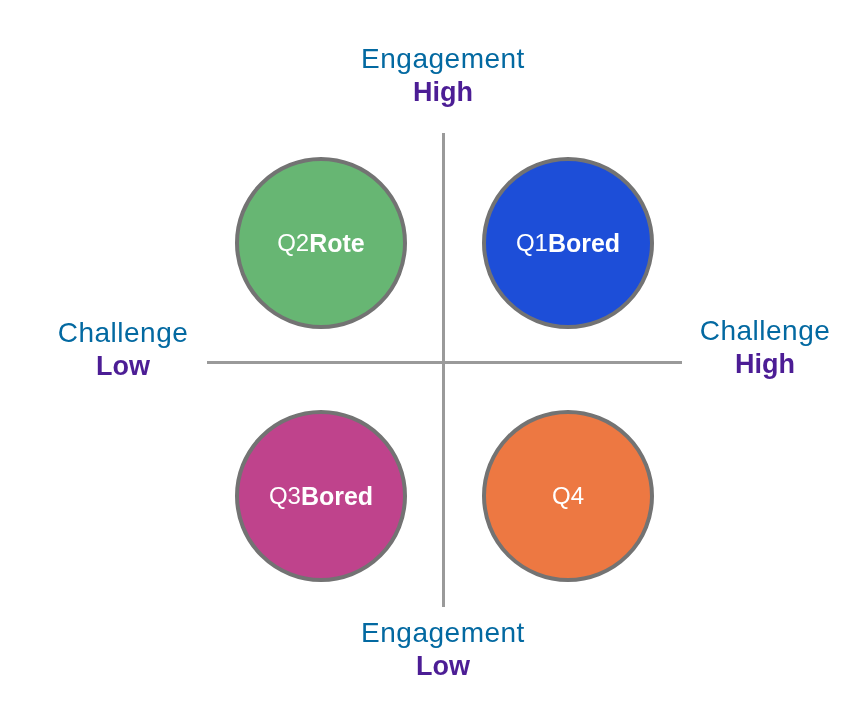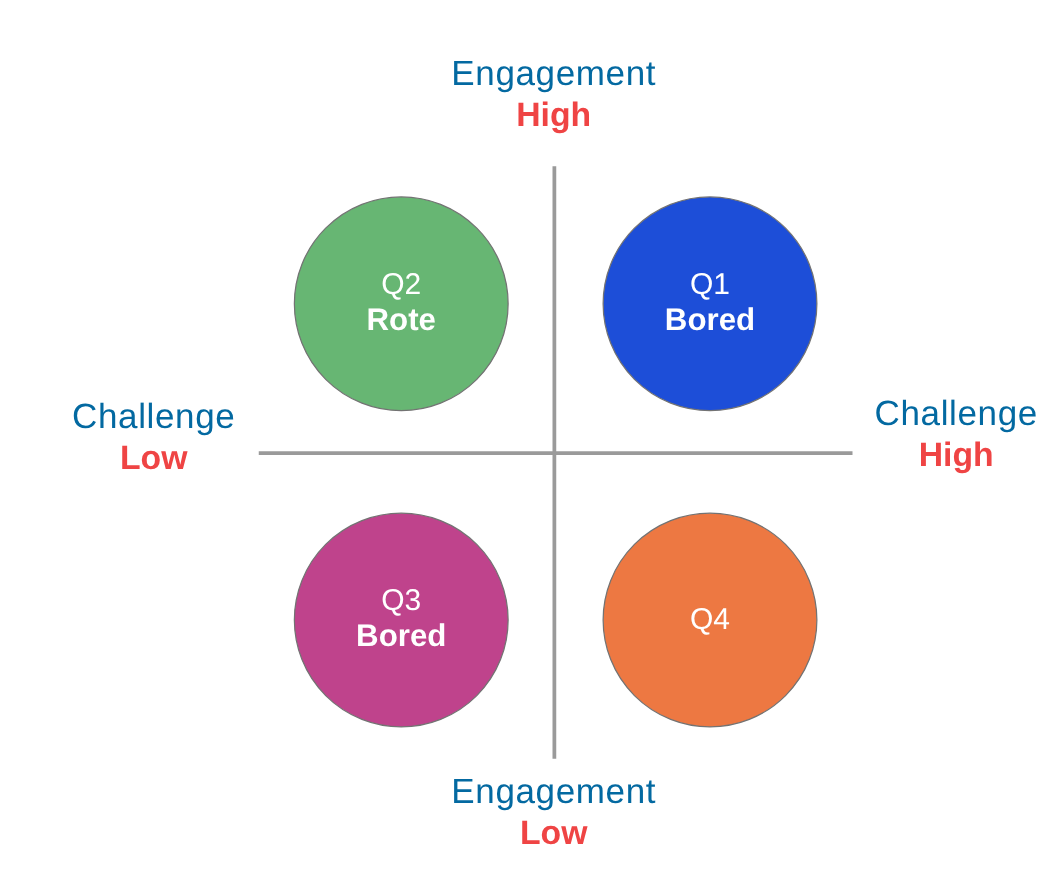--- a/index.html
+++ b/index.html
@@ -2,28 +2,28 @@
 <html><head>
   <meta charset="utf-8">
   <style>
     html, body { margin: 0; padding: 0; background: #ffffff; }
     body { width: 850px; height: 705px; position: relative; overflow: hidden;
            font-family: "Liberation Sans", sans-serif; color: #1a1a1a; }
     .axis-v { position: absolute; left: 442px; top: 133px; width: 3px; height: 474px; background: #9a9a9a; }
     .axis-h { position: absolute; left: 207px; top: 361px; width: 475px; height: 3px; background: #9a9a9a; }
     .label { position: absolute; text-align: center; line-height: 1.2; }
     .label .light { display: block; font-size: 28px; font-weight: normal; color: #0369a1; letter-spacing: 0.5px; }
-    .label .bold { display: block; font-size: 27px; font-weight: bold; color: #ef4444; }
+    .label .bold { display: block; font-size: 27px; font-weight: bold; color: #4c1d95; }
     .lbl-top { left: 343px; top: 42px; width: 200px; }
     .lbl-bottom { left: 343px; top: 616px; width: 200px; }
     .lbl-left { left: 38px; top: 316px; width: 170px; }
     .lbl-right { left: 680px; top: 314px; width: 170px; }
     .circle { position: absolute; width: 172px; height: 172px; border-radius: 50%;
-              border: 1px solid #737373; box-sizing: border-box;
-              display: flex; flex-direction: column; align-items: center; justify-content: center;
+              border: 4px solid #737373; box-sizing: border-box;
+              display: flex; align-items: center; justify-content: center;
               color: #ffffff; text-align: center; }
     .circle .q { font-size: 24px; font-weight: normal; line-height: 1.1; }
     .circle .name { font-size: 25px; font-weight: bold; line-height: 1.15; }
     .c-q2 { left: 235px; top: 157px; }
     .c-q1 { left: 482px; top: 157px; }
     .c-q3 { left: 235px; top: 410px; }
     .c-q4 { left: 482px; top: 410px; }
   </style>
 </head>
 <body>

